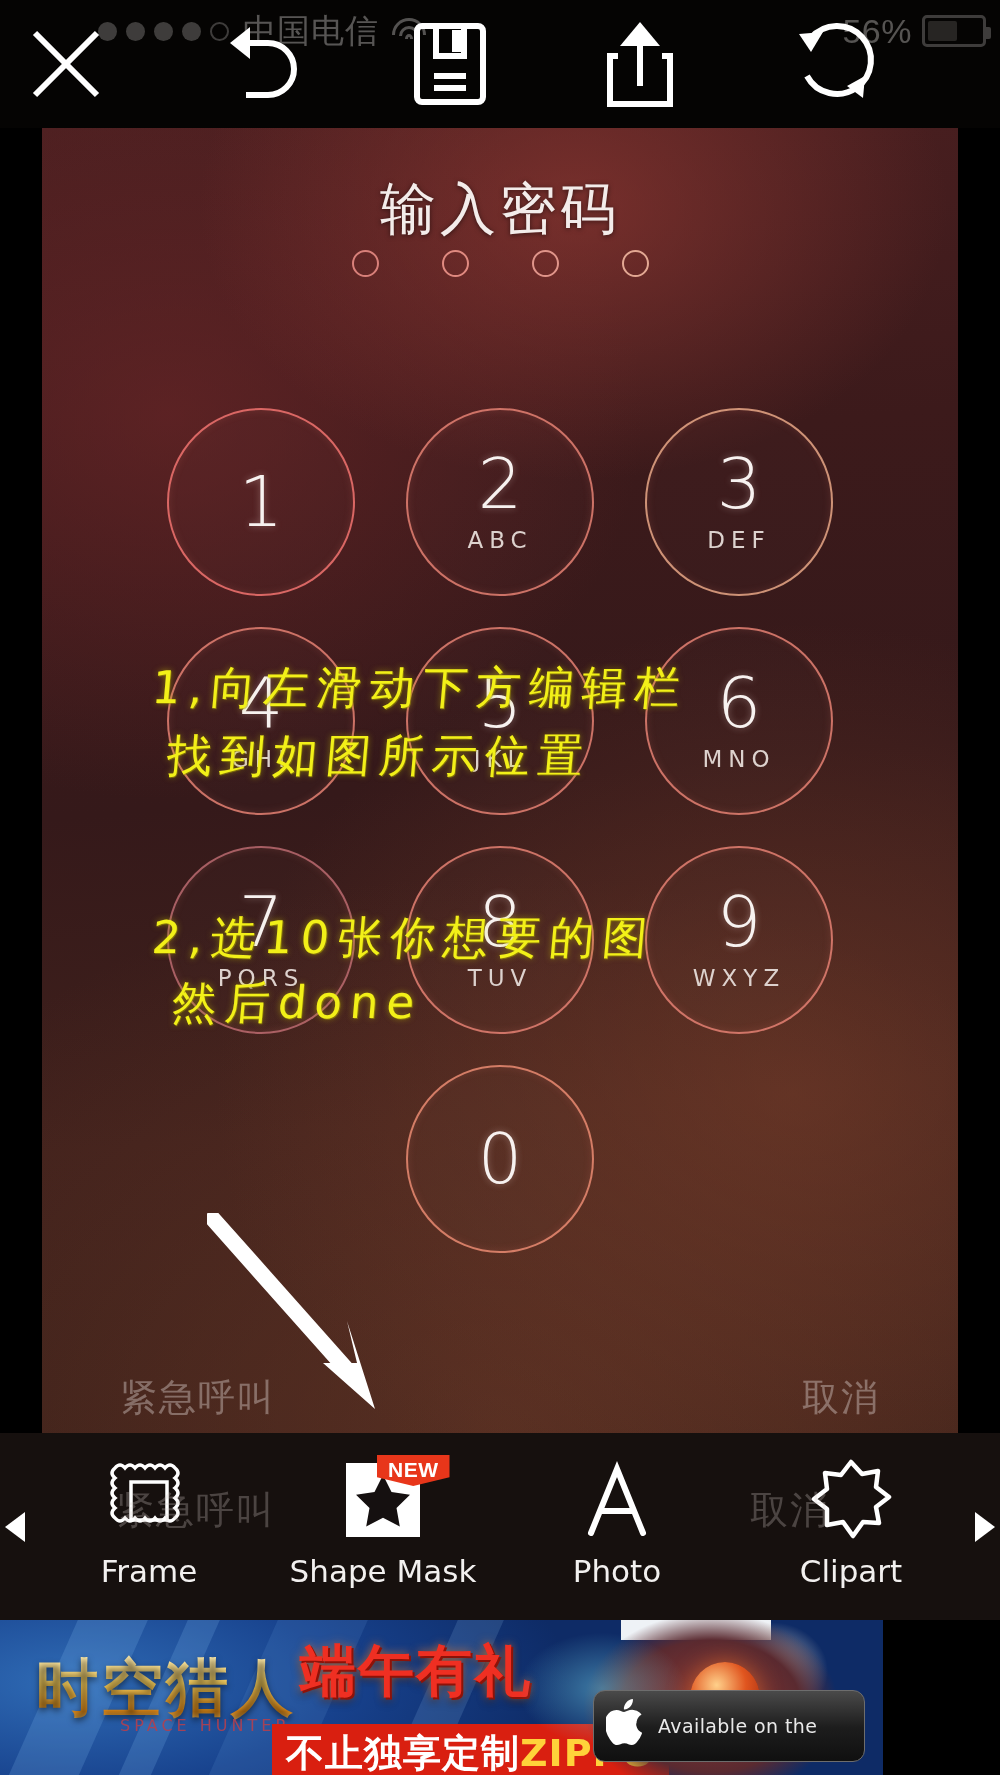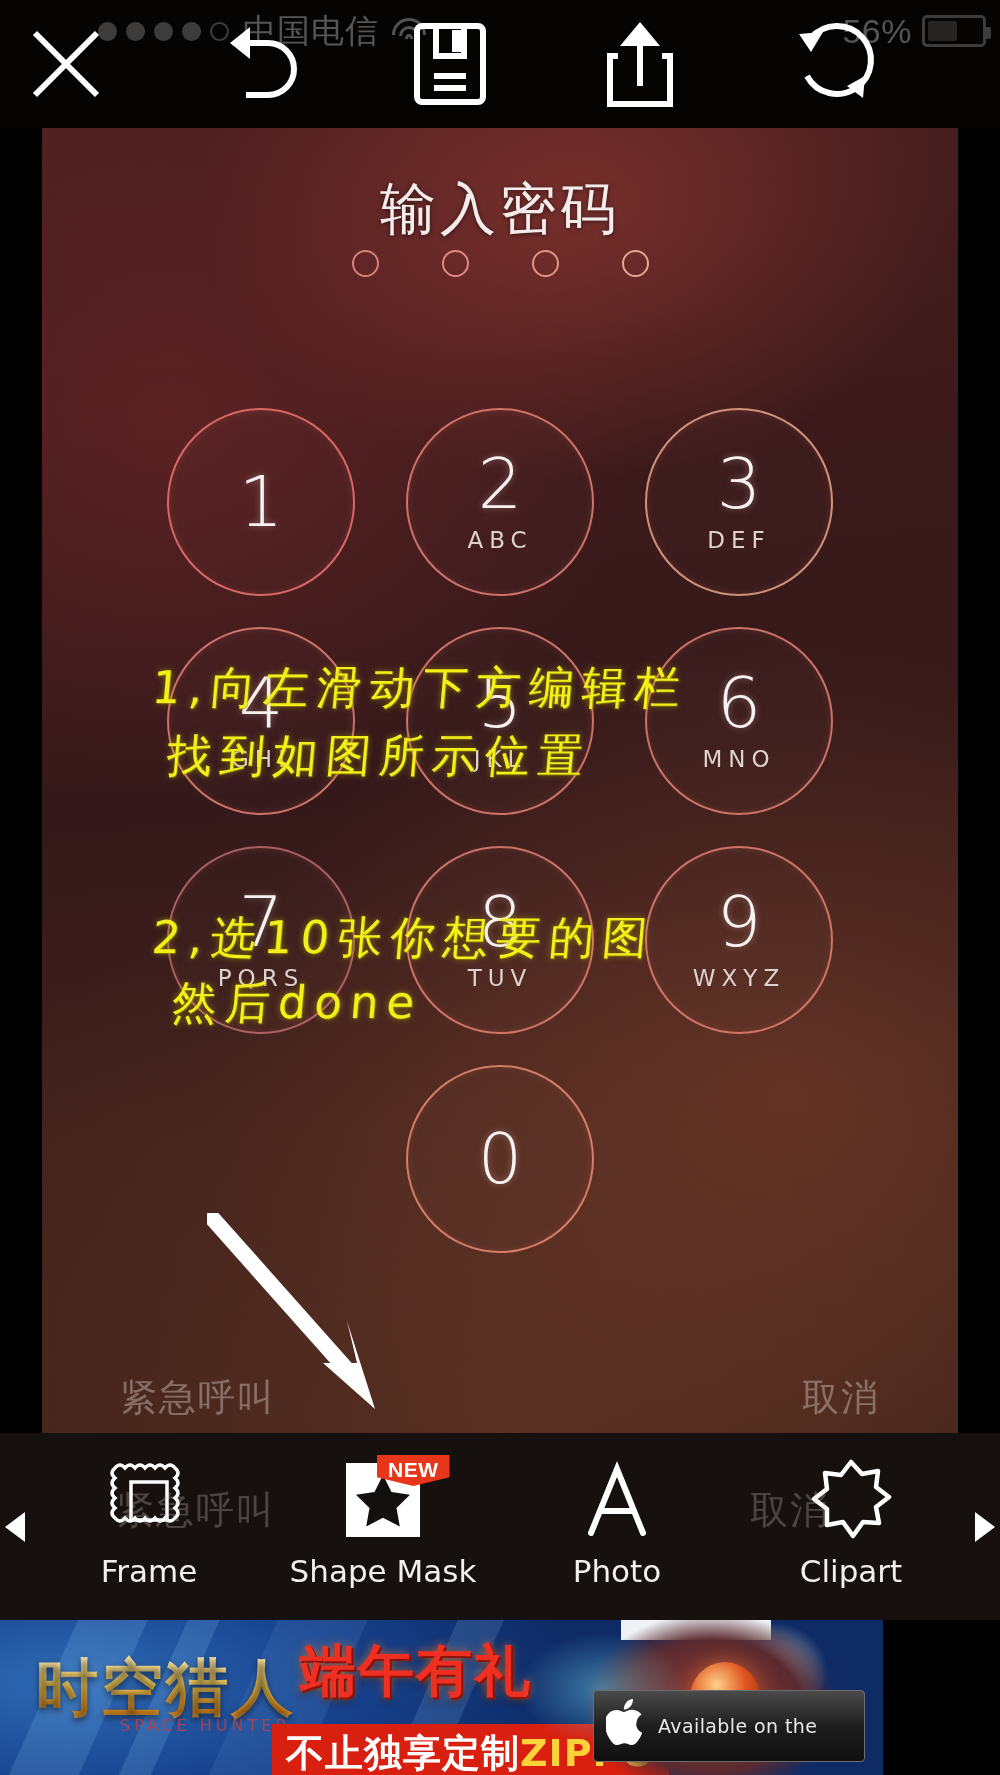--- a/index.html
+++ b/index.html
@@ -187,21 +187,21 @@
       radial-gradient(ellipse 150px 110px at 62% 55%, #8f3a34 0%, #5a2a30 60%, rgba(40,30,60,0) 85%),
       radial-gradient(ellipse 80px 70px at 80% 35%, #d9d2c6 0%, rgba(120,110,110,0) 70%);
   }
   .ad-hero .gem { position:absolute; left:190px; top:52px; width:70px; height:72px;
                   border-radius:50%;
                   background:radial-gradient(circle at 38% 32%, #ffd08a 0%, #e0551f 45%, #8b1d0c 100%);
                   box-shadow:0 0 22px rgba(255,120,40,.55); }
   .appstore {
     position:absolute; right:18px; top:70px; width:272px; height:72px;
     background:linear-gradient(180deg,#4a4a4a 0%,#1d1d1d 52%,#101010 100%);
-    border:1.5px solid #6d6d6d; border-radius:4px;
+    border:1.5px solid #6d6d6d; border-radius:12px;
     display:flex; align-items:center; padding:0 12px;
   }
   .appstore .apple { font-size:50px; color:#fff; line-height:1; margin-right:10px; }
   .appstore .as-txt { display:flex; flex-direction:column; line-height:1; }
   .appstore .as-top { color:#e9e9e9; font-size:19px; letter-spacing:.4px;
                       font-family:"DejaVu Sans",sans-serif; }
   .appstore .as-big { color:#fff; font-size:40px; letter-spacing:-.5px; margin-top:3px;
                       font-family:"DejaVu Sans",sans-serif; }
   .white-notch { position:absolute; right:112px; top:0; width:150px; height:20px; background:#eef2f6; }
 </style>

